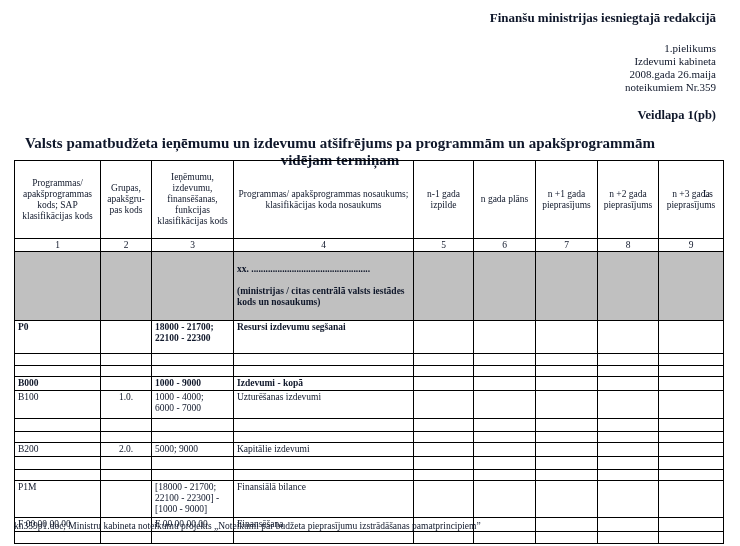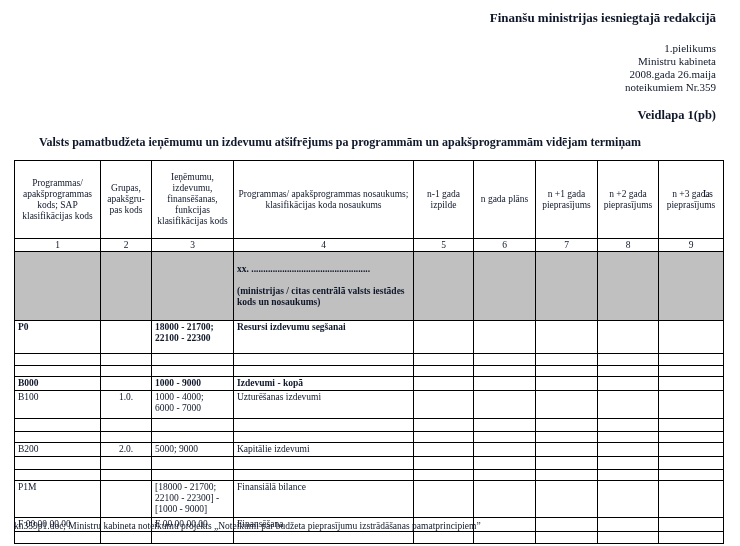--- a/index.html
+++ b/index.html
@@ -7,21 +7,21 @@
     position:relative; width:740px; height:546px; overflow:hidden;
     background:#ffffff; color:#0f172a;
     font-family:"Liberation Serif", serif;
   }
   .doc-header { position:absolute; top:10px; right:24px; text-align:right; }
   .revision { font-weight:bold; font-size:13px; margin-bottom:16px; }
   .annex div { font-size:11px; line-height:13px; }
   .form-label { font-weight:bold; font-size:12.5px; margin-top:14px; }
   .title {
     position:absolute; top:135px; left:0; width:680px;
-    text-align:center; font-weight:bold; font-size:12px;
+    text-align:center; font-weight:bold; font-size:15px;
   }
   .ls { position:absolute; top:149px; right:27px; font-size:10px;margin-top:39px; }
   table.budget {
     position:absolute; top:160px; left:14px; width:709px;
     border-collapse:collapse; table-layout:fixed;
   }
   table.budget th, table.budget td {
     border:1px solid #000; padding:1px 3px;
     font-size:9.5px; line-height:11px; overflow:hidden;
   }
@@ -41,21 +41,21 @@
 </style>
 </head>
 <body>
 
 <div class="page">
 
   <div class="doc-header">
     <div class="revision">Finanšu ministrijas iesniegtajā redakcijā</div>
     <div class="annex">
       <div>1.pielikums</div>
-      <div>Ministru kabineta</div>
+      <div>Izdevumi kabineta</div>
       <div>2008.gada 26.maija</div>
       <div>noteikumiem Nr.359</div>
     </div>
     <div class="form-label">Veidlapa 1(pb)</div>
   </div>
 
   <div class="title">Valsts pamatbudžeta ieņēmumu un izdevumu atšifrējums pa programmām un apakšprogrammām vidējam termiņam</div>
   <div class="ls">Ls</div>
 
   <table class="budget">

